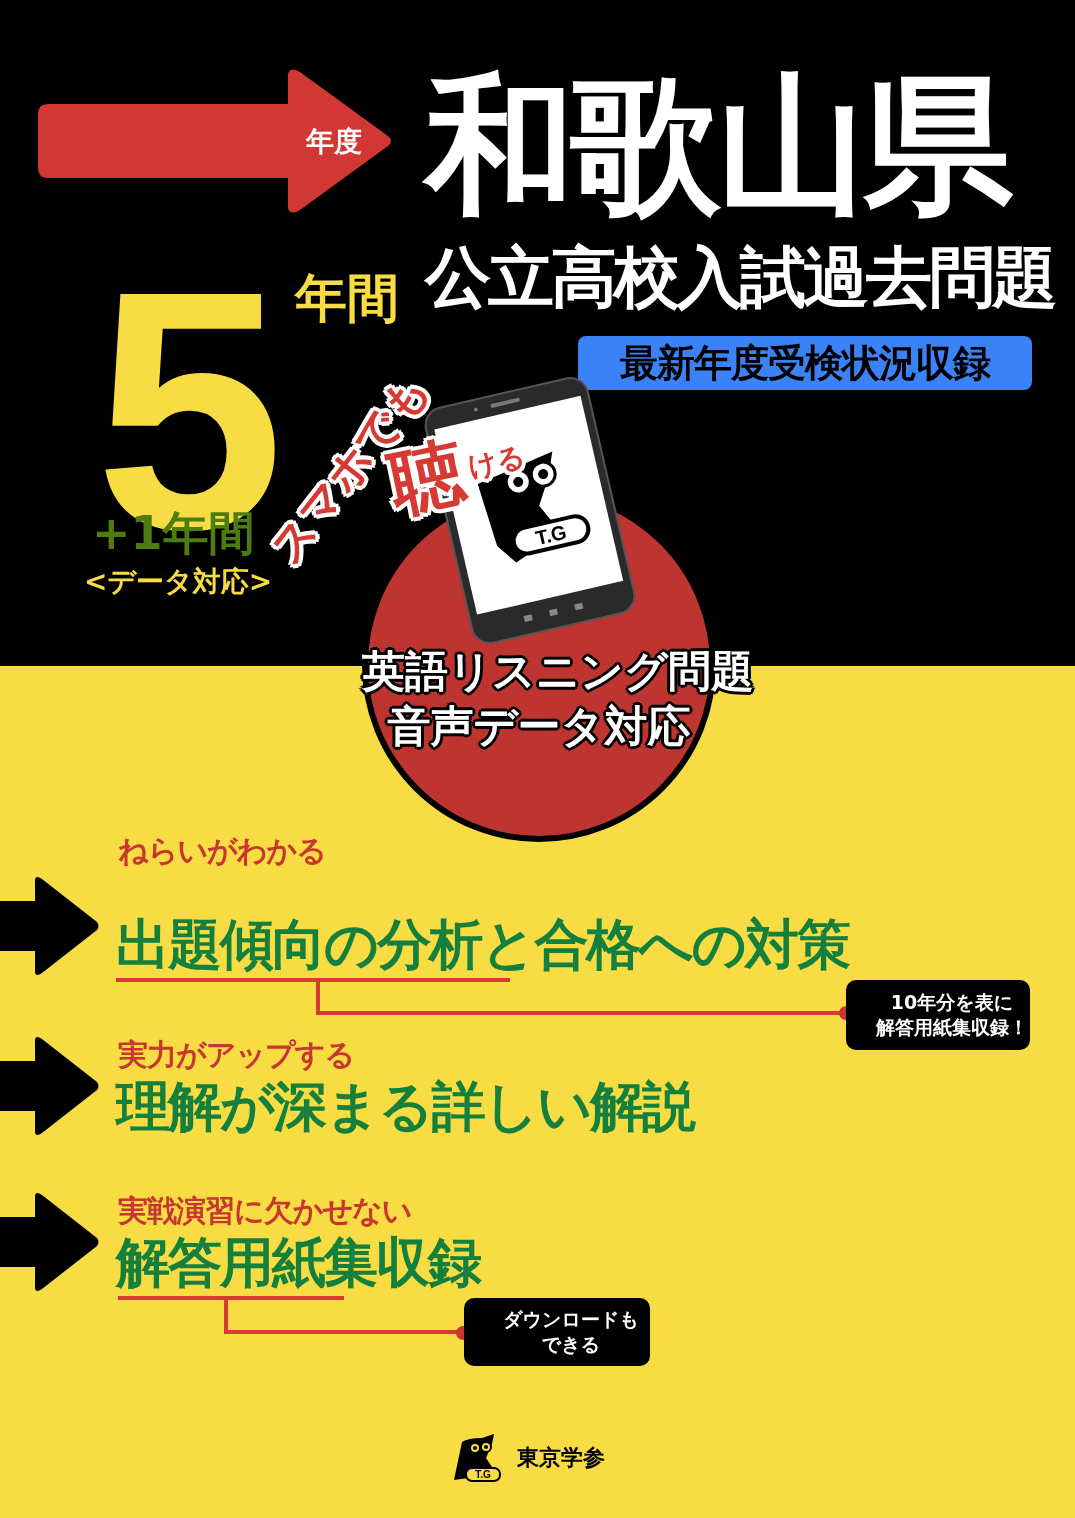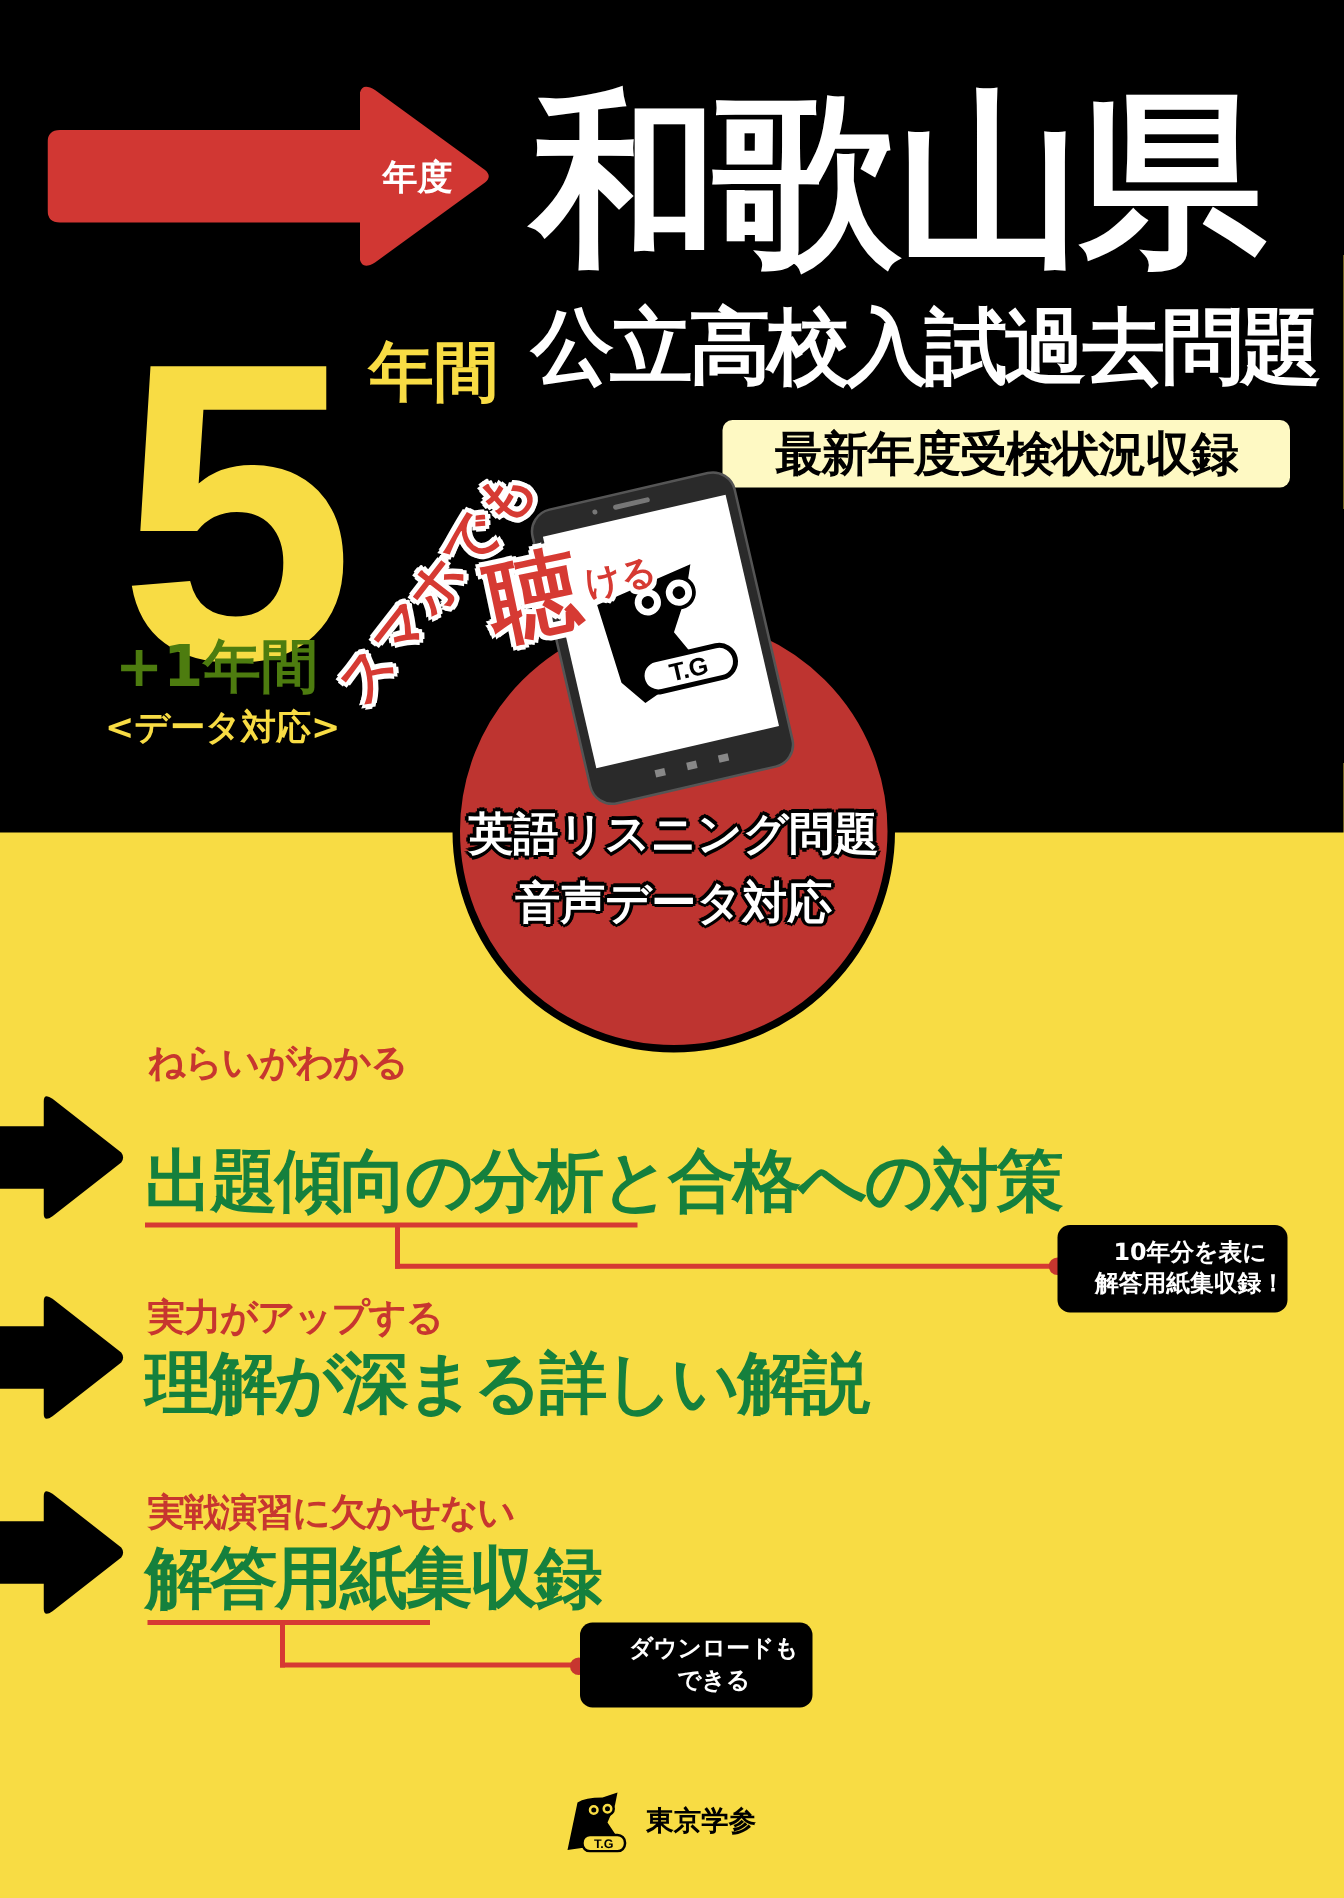--- a/index.html
+++ b/index.html
@@ -34,21 +34,21 @@
     font-weight: bold; font-size: 150px; color: #ffffff; line-height: 1;
     letter-spacing: -4px; white-space: nowrap;
   }
   .sub-title {
     left: 425px; top: 245px; width: 620px;
     font-weight: bold; font-size: 66px; color: #ffffff; line-height: 1;
     letter-spacing: -3px; white-space: nowrap;
   }
   .latest-box {
     left: 578px; top: 336px; width: 454px; height: 54px;
-    background: #fef9c3; border-radius: 8px;
+    background: #3b82f6; border-radius: 8px;
     display: flex; align-items: center; justify-content: center;
     font-weight: bold; font-size: 38px; color: #000000;
     letter-spacing: -1px; white-space: nowrap;
   }
 
   
   .five {
     left: 95px; top: 240px;
     font-family: "Liberation Sans", sans-serif; font-weight: bold;
     font-size: 340px; color: #F8DC44; line-height: 1; letter-spacing: -10px;
@@ -69,21 +69,21 @@
   }
 
   
   .red-circle {
     left: 362px; top: 488px; width: 354px; height: 354px;
     border-radius: 50%; background: #BE3430;
     border: 6px solid #000000;
   }
   .circle-text {
     left: 362px; width: 354px; text-align: center;
-    font-weight: bold; font-size: 36px; color: #ffffff; line-height: 1;
+    font-weight: bold; font-size: 43px; color: #ffffff; line-height: 1;
     white-space: nowrap;
     text-shadow: -2px -2px 0 #000, 2px -2px 0 #000, -2px 2px 0 #000, 2px 2px 0 #000,
                  0 -3px 0 #000, 0 3px 0 #000, -3px 0 0 #000, 3px 0 0 #000;
   }
   .circle-line1 { top: 650px; }
   .circle-line2 { top: 705px; }
 
   
   .phone { left: 445px; top: 388px; width: 170px; height: 245px; transform: rotate(-13deg); transform-origin: center; }
 

